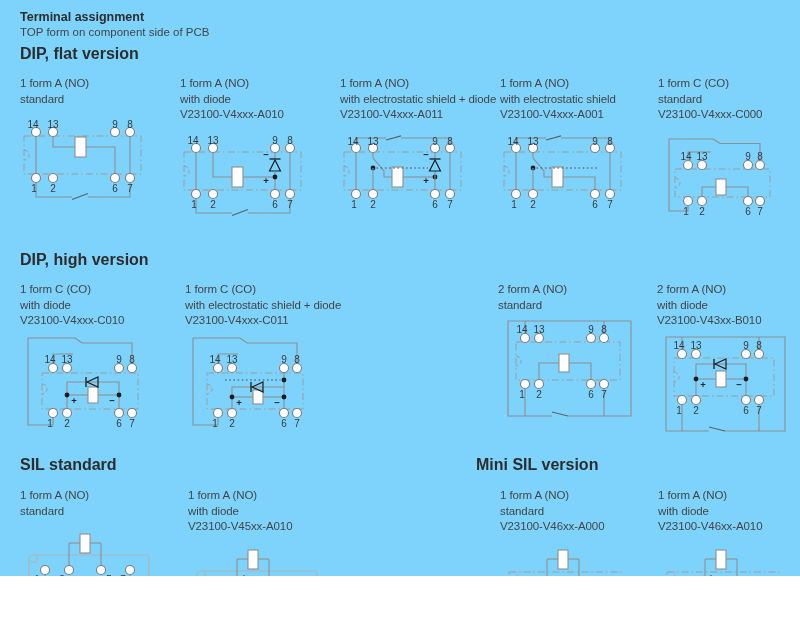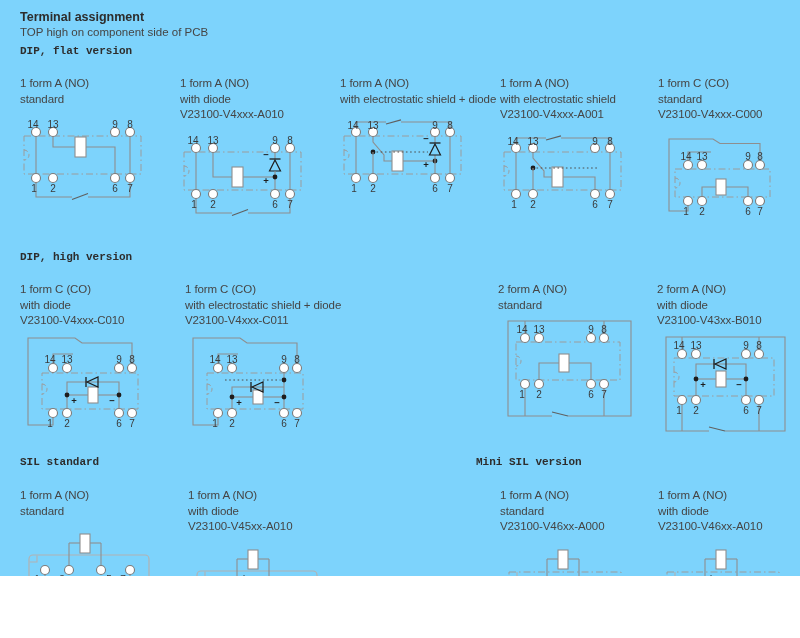--- a/index.html
+++ b/index.html
@@ -1,37 +1,37 @@
 <!DOCTYPE html>
 <html><head>
 <meta charset="utf-8">
 <style>
   html,body{margin:0;padding:0;background:#fff;}
   .page{position:relative;width:800px;height:576px;background:#7dd3fc;
         font-family:"Liberation Sans",sans-serif;overflow:hidden;}
   .title{position:absolute;left:20px;top:10px;font-size:12.5px;font-weight:bold;color:#2d2d2d;}
   .subtitle{position:absolute;left:20px;top:26px;font-size:11.5px;color:#454545;}
-  .heading{position:absolute;font-size:11px;font-weight:bold;color:#2d2d2d;white-space:nowrap;font-family:Liberation Mono, monospace;}
+  .heading{position:absolute;font-size:16px;font-weight:bold;color:#2d2d2d;white-space:nowrap;}
   .cell{position:absolute;width:170px;}
   .cell .ln{font-size:11.5px;line-height:15.5px;color:#454545;white-space:nowrap;letter-spacing:-0.1px;}
   svg.diag{display:block;overflow:visible;}
   .r1 svg.diag{margin-top:12px;}
   .r2 svg.diag{margin-top:5px;}
   .r3 svg.diag{margin-top:2px;}
   svg.diag text{font-family:"Liberation Sans",sans-serif;}
   svg.diag text.pnum{font-size:10px;fill:#3a3a3a;}
   svg.diag text.psign{font-size:9.5px;font-weight:bold;fill:#1d1d1d;}
 </style>
 </head>
 <body>
 
 <div class="page">
 
   <div class="title">Terminal assignment</div>
-  <div class="subtitle">TOP high on component side of PCB</div>
+  <div class="subtitle">TOP form on component side of PCB</div>
 
   <div class="heading" style="left:20px;top:45px">DIP, flat version</div>
   <div class="heading" style="left:20px;top:251px">DIP, high version</div>
   <div class="heading" style="left:20px;top:456px">SIL standard</div>
   <div class="heading" style="left:476px;top:456px">Mini SIL version</div>
 
   <div class="cell r1" style="left:20px;top:76px">
     <div class="ln">1 form A (NO)</div>
     <div class="ln">standard</div>
     <svg class="diag" width="125" height="85" viewBox="0 0 125 85">
@@ -99,20 +99,21 @@
         <text x="33" y="73" text-anchor="middle" class="pnum">2</text>
         <text x="95" y="73" text-anchor="middle" class="pnum">6</text>
         <text x="110" y="73" text-anchor="middle" class="pnum">7</text>
         <text x="86" y="23" text-anchor="middle" class="psign">−</text>
         <text x="86" y="49" text-anchor="middle" class="psign">+</text>
       </svg>
   </div>
   <div class="cell r1" style="left:340px;top:76px">
     <div class="ln">1 form A (NO)</div>
     <div class="ln">with electrostatic shield + diode</div>
+    <div class="ln">V23100-V4xxx-A011</div>
     <svg class="diag" width="125" height="85" viewBox="0 0 125 85">
         <rect x="4" y="17" width="117" height="38" fill="none" stroke="#9c9c9c" stroke-width="1" stroke-dasharray="7 3 1.5 3"></rect>
         <path d="M4,31 a5,5 0 0 1 0,10" fill="none" stroke="#9c9c9c" stroke-width="1" stroke-dasharray="4 2.5"></path>
         <polyline points="16,8.5 16,3 46,3" fill="none" stroke="#8e8e8e" stroke-width="1.1"></polyline>
         <polyline points="46,5 61,0.8" fill="none" stroke="#606060" stroke-width="1.2"></polyline>
         <polyline points="61,3 110,3 110,8.5" fill="none" stroke="#8e8e8e" stroke-width="1.1"></polyline>
         <polyline points="16,17.5 16,54.5" fill="none" stroke="#8e8e8e" stroke-width="1.1"></polyline>
         <polyline points="110,17.5 110,54.5" fill="none" stroke="#8e8e8e" stroke-width="1.1"></polyline>
         <polyline points="33,17.5 33,23 44,36 44,42 52,42" fill="none" stroke="#8e8e8e" stroke-width="1.1"></polyline>
         <rect x="52" y="32" width="11" height="20" fill="#fff" stroke="#8e8e8e" stroke-width="1.1"></rect>

